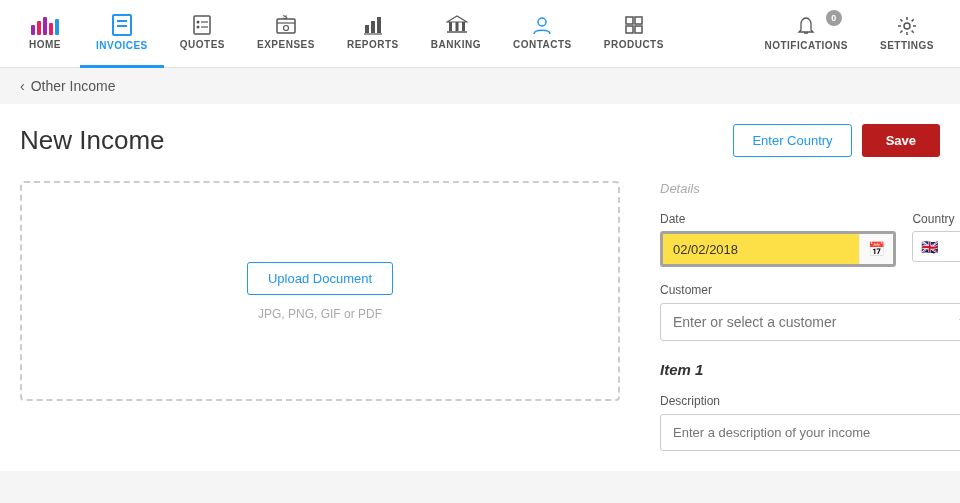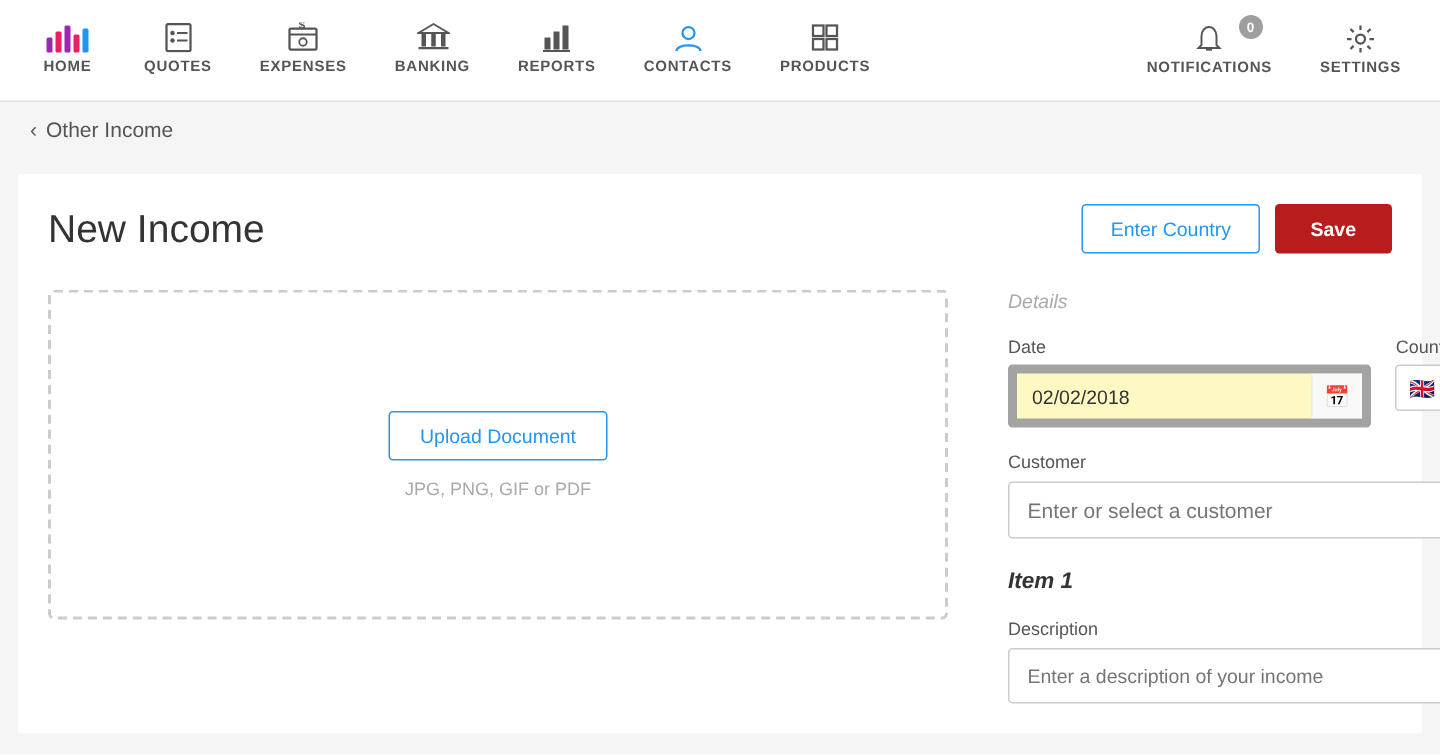--- a/index.html
+++ b/index.html
@@ -81,21 +81,21 @@
       align-items: center;
       font-size: 14px;
       color: #555;
     }
     .breadcrumb-bar .arrow { margin-right: 6px; font-size: 14px; color: #555; }
     .breadcrumb-bar a { color: #555; text-decoration: none; }
 
     
     .main-content {
       background: #fff;
-      margin: 12px;
+      margin: 0;
       padding: 20px 20px 20px 20px;
     }
     .page-header {
       display: flex;
       align-items: center;
       justify-content: space-between;
       margin-bottom: 24px;
     }
     .page-title {
       font-size: 26px;
@@ -185,23 +185,23 @@
       flex: 1;
     }
     .form-group label {
       font-size: 12px;
       color: #555;
       margin-bottom: 5px;
     }
     .form-control-with-icon {
       display: flex;
       align-items: center;
-      border: 6px solid #a3a3a3;
-      border-radius: 3px;
-      background: #fef9c3;
+      border: 3px solid #a3a3a3;
+      border-radius: 3px;
+      background: #fde047;
       overflow: hidden;
     }
     .form-control-with-icon input {
       border: none;
       outline: none;
       padding: 7px 10px;
       font-size: 13px;
       color: #333;
       flex: 1;
       background: transparent;
@@ -359,20 +359,24 @@
       <div class="bar-icon">
         <span style="height:10px;background:#9c27b0"></span>
         <span style="height:14px;background:#e91e63"></span>
         <span style="height:18px;background:#9c27b0"></span>
         <span style="height:12px;background:#e91e63"></span>
         <span style="height:16px;background:#2196F3"></span>
       </div>
       <span>HOME</span>
     </div>
 
+    <div class="nav-item active">
+      <div class="invoice-icon"></div>
+      <span>INVOICES</span>
+    </div>
 
     <div class="nav-item">
       <div style="width:20px;height:20px;margin-bottom:4px;display:flex;align-items:center;justify-content:center;">
         <svg width="18" height="20" viewBox="0 0 18 20">
           <rect x="1" y="1" width="16" height="18" rx="1" stroke="#555" stroke-width="1.5" fill="none"></rect>
           <circle cx="5" cy="7" r="1.5" fill="#555"></circle>
           <line x1="8" y1="7" x2="15" y2="7" stroke="#555" stroke-width="1.2"></line>
           <circle cx="5" cy="12" r="1.5" fill="#555"></circle>
           <line x1="8" y1="12" x2="15" y2="12" stroke="#555" stroke-width="1.2"></line>
         </svg>
@@ -387,41 +391,41 @@
           <line x1="1" y1="8" x2="19" y2="8" stroke="#555" stroke-width="1.2"></line>
           <circle cx="10" cy="13" r="2.5" stroke="#555" stroke-width="1.2" fill="none"></circle>
           <text x="7" y="4" font-size="8" fill="#555">$</text>
         </svg>
       </div>
       <span>EXPENSES</span>
     </div>
 
     <div class="nav-item">
       <div style="width:20px;height:20px;margin-bottom:4px;">
+        <svg width="20" height="20" viewBox="0 0 20 20">
+          <rect x="2" y="10" width="4" height="8" fill="#555"></rect>
+          <rect x="8" y="6" width="4" height="12" fill="#555"></rect>
+          <rect x="14" y="2" width="4" height="16" fill="#555"></rect>
+          <line x1="1" y1="19" x2="19" y2="19" stroke="#555" stroke-width="1.2"></line>
+        </svg>
+      </div>
+      <span>REPORTS</span>
+    </div>
+
+    <div class="nav-item">
+      <div style="width:20px;height:20px;margin-bottom:4px;">
         <svg width="22" height="20" viewBox="0 0 22 20">
           <polygon points="11,1 1,7 21,7" stroke="#555" stroke-width="1.2" fill="none"></polygon>
           <rect x="3" y="7" width="3" height="9" fill="#555"></rect>
           <rect x="9.5" y="7" width="3" height="9" fill="#555"></rect>
           <rect x="16" y="7" width="3" height="9" fill="#555"></rect>
           <line x1="1" y1="17" x2="21" y2="17" stroke="#555" stroke-width="1.5"></line>
         </svg>
       </div>
       <span>BANKING</span>
-    </div>
-
-    <div class="nav-item">
-      <div style="width:20px;height:20px;margin-bottom:4px;">
-        <svg width="20" height="20" viewBox="0 0 20 20">
-          <rect x="2" y="10" width="4" height="8" fill="#555"></rect>
-          <rect x="8" y="6" width="4" height="12" fill="#555"></rect>
-          <rect x="14" y="2" width="4" height="16" fill="#555"></rect>
-          <line x1="1" y1="19" x2="19" y2="19" stroke="#555" stroke-width="1.2"></line>
-        </svg>
-      </div>
-      <span>REPORTS</span>
     </div>
 
     <div class="nav-item">
       <div style="width:20px;height:20px;margin-bottom:4px;">
         <svg width="20" height="20" viewBox="0 0 20 20">
           <circle cx="10" cy="7" r="4" stroke="#2196F3" stroke-width="1.5" fill="none"></circle>
           <path d="M2,19 C2,14 18,14 18,19" stroke="#2196F3" stroke-width="1.5" fill="none"></path>
         </svg>
       </div>
       <span>CONTACTS</span>

